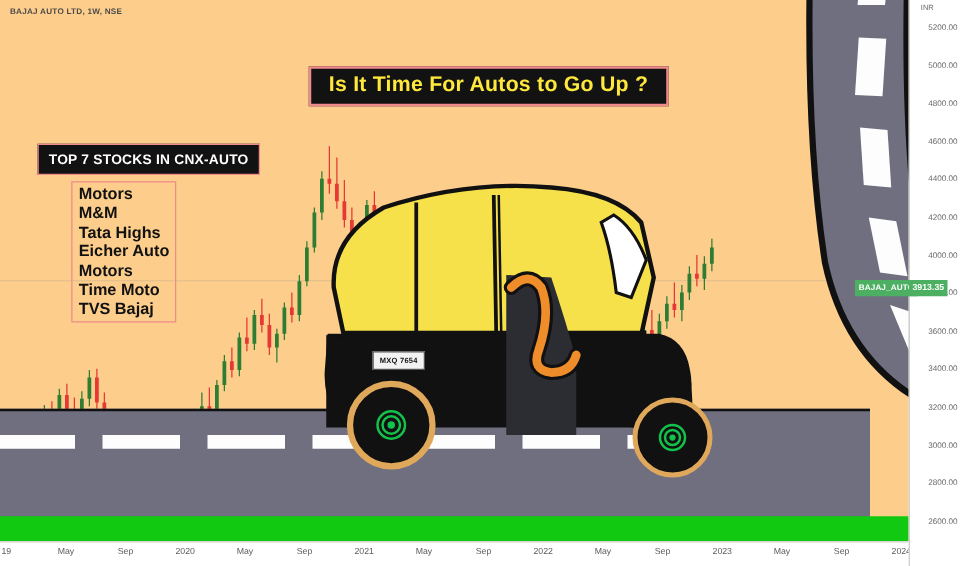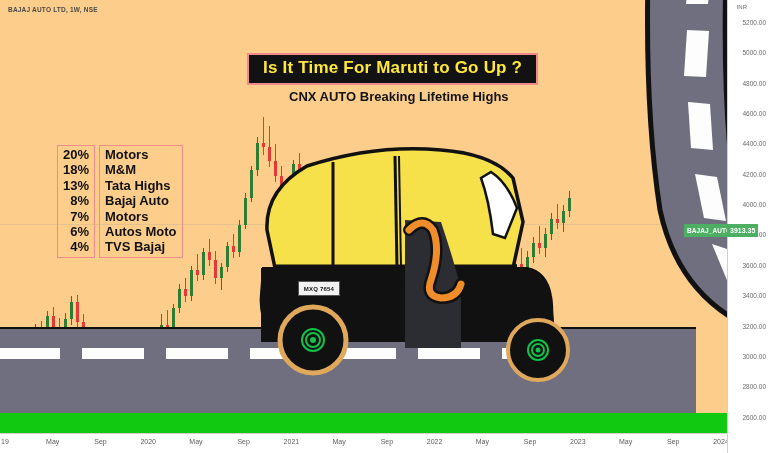--- a/index.html
+++ b/index.html
@@ -540,41 +540,34 @@
       <circle cx="283" cy="212" r="2.5" fill="#12c24a"></circle>
     </svg>
 
     <div id="plate">
       <span>MXQ 7654</span>
     </div>
 
     <div id="ticker-label">BAJAJ AUTO LTD, 1W, NSE</div>
 
     <div id="title-banner">
-      <span>Is It Time For Maruti to Go Up ?</span>
+      <span>Is It Time For Autos to Go Up ?</span>
     </div>
-    <div id="subtitle">CNX AUTO Breaking Lifetime Highs</div>
-
+
+    <div id="stocks-header">
+      <span>TOP 7 STOCKS IN CNX-AUTO</span>
+    </div>
     <div id="stocks-table">
-      <div class="pct-col" id="pct-col">
-          <div>20%</div>
-          <div>18%</div>
-          <div>13%</div>
-          <div>8%</div>
-          <div>7%</div>
-          <div>6%</div>
-          <div>4%</div>
-        </div>
       <div class="name-col" id="name-col">
           <div>Motors</div>
           <div>M&amp;M</div>
           <div>Tata Highs</div>
-          <div>Bajaj Auto</div>
+          <div>Eicher Auto</div>
           <div>Motors</div>
-          <div>Autos Moto</div>
+          <div>Time Moto</div>
           <div>TVS Bajaj</div>
         </div>
     </div>
   </div>
 
   <div id="xaxis-strip">
       <div class="x-tick" style="left: 5px;">19</div>
       <div class="x-tick" style="left: 52.7333px;">May</div>
       <div class="x-tick" style="left: 100.467px;">Sep</div>
       <div class="x-tick" style="left: 148.2px;">2020</div>

